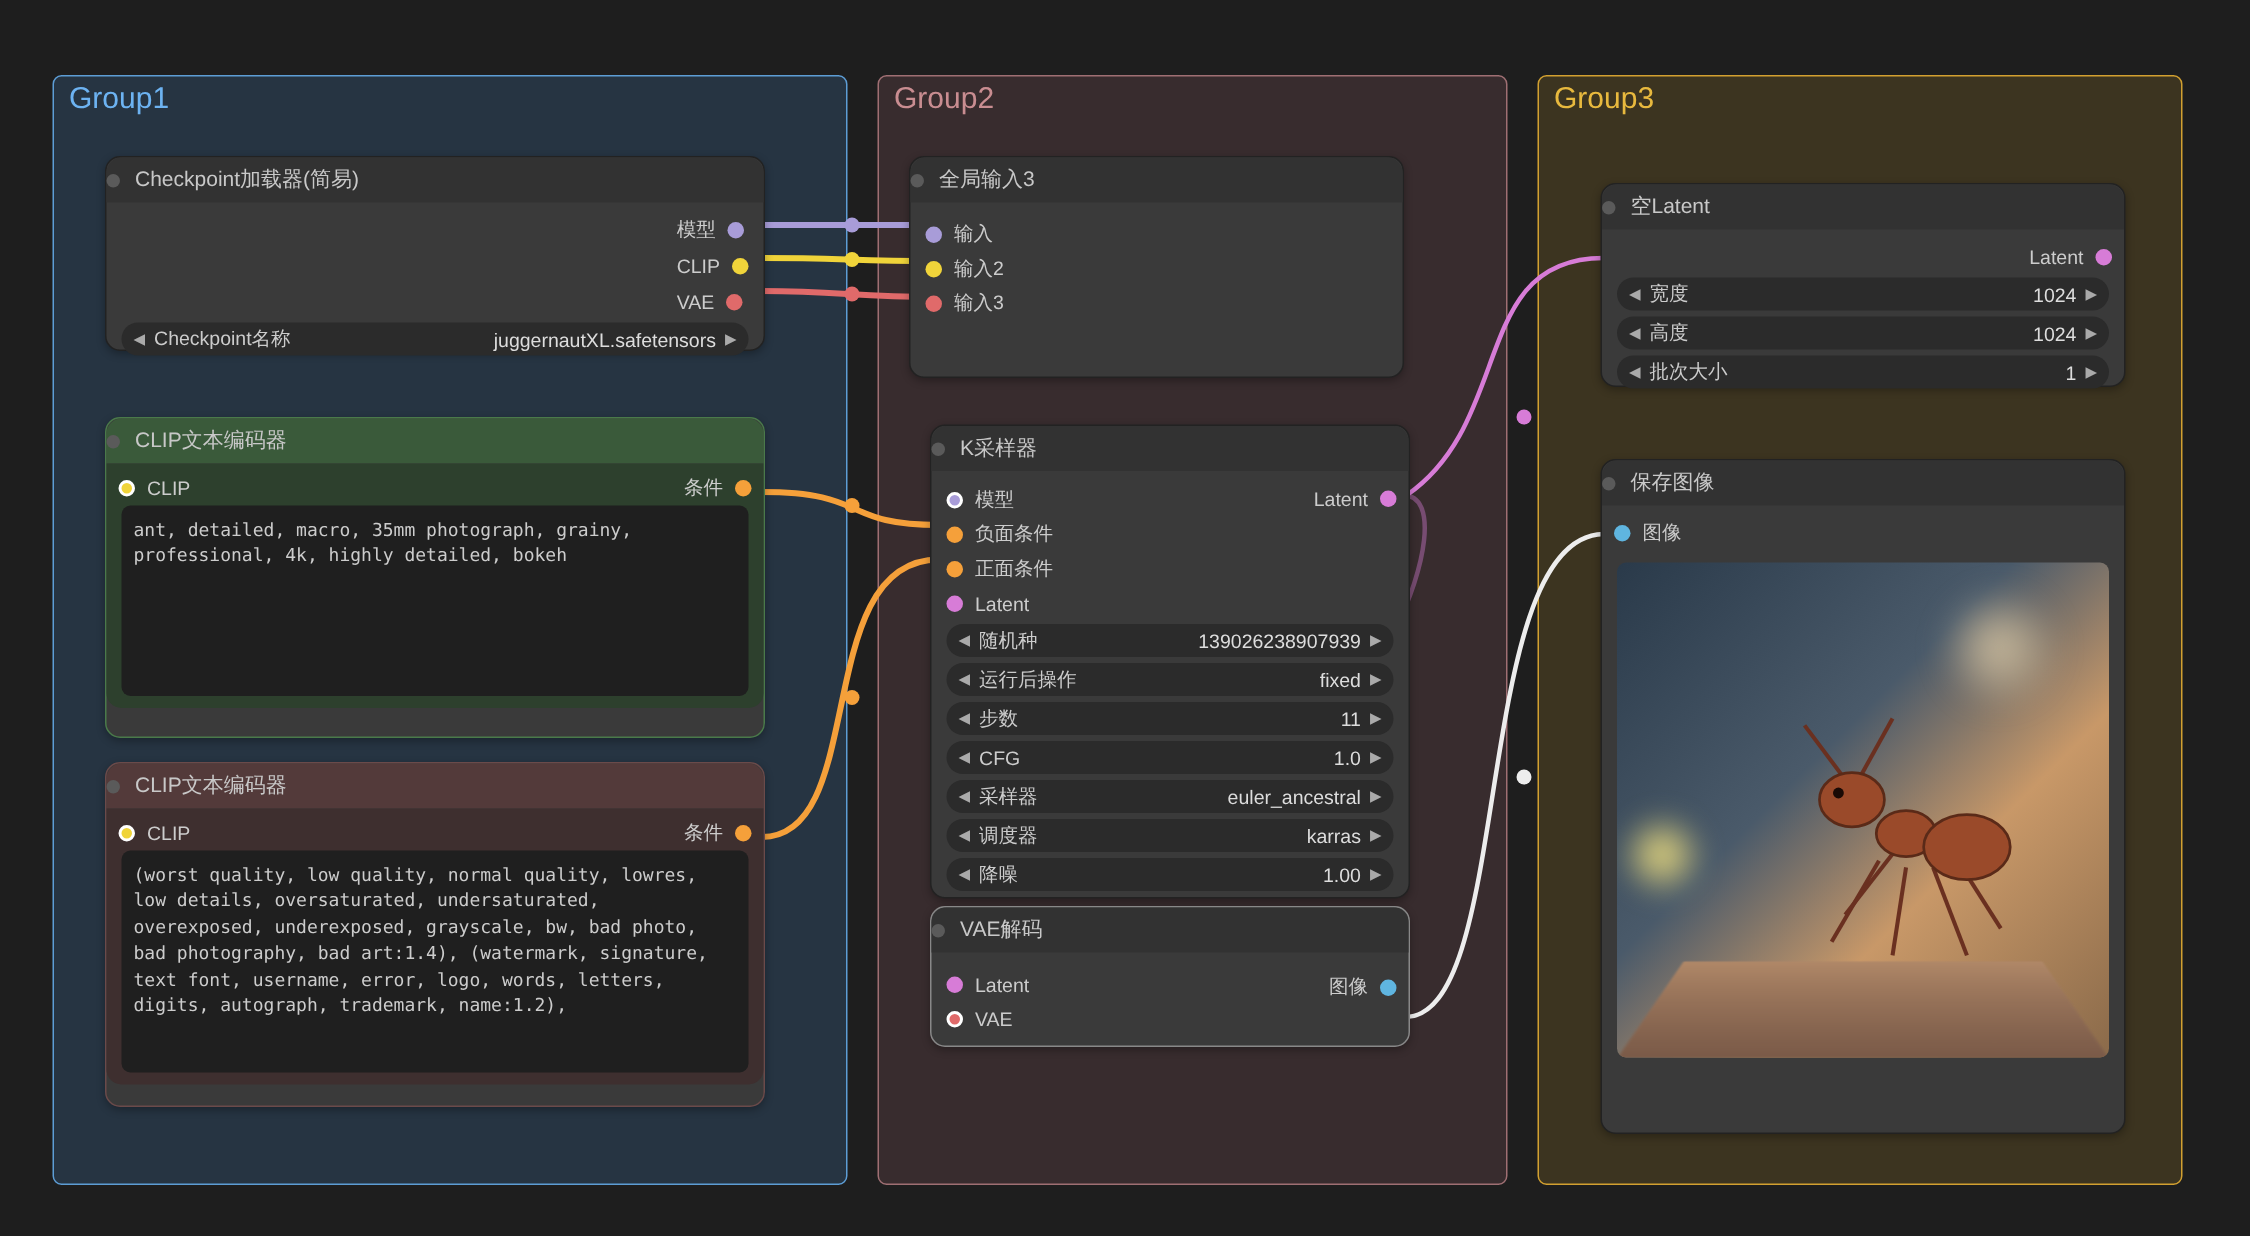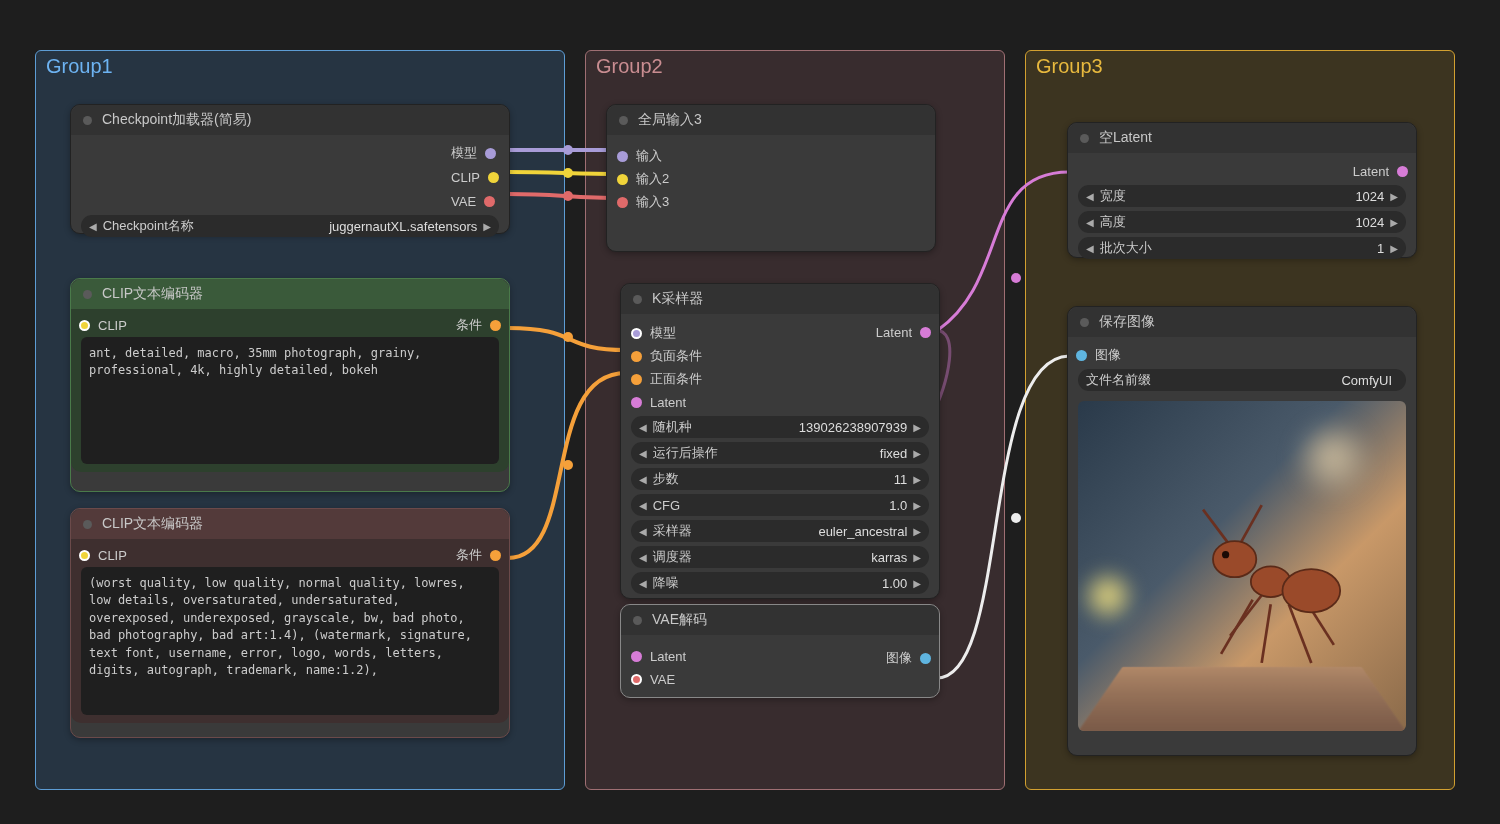--- a/index.html
+++ b/index.html
@@ -7,21 +7,21 @@
   svg.links{position:absolute;inset:0;width:1500px;height:824px;pointer-events:none;z-index:3}
   .group{position:absolute;border:1px solid;border-radius:6px}
   .group .gtitle{position:absolute;left:10px;top:4px;font-size:20px;font-weight:400}
   .group1{left:35px;top:50px;width:530px;height:740px;background:rgba(60,110,160,.28);border-color:#5d9dd5}
   .group1 .gtitle{color:#6db3f2}
   .group2{left:585px;top:50px;width:420px;height:740px;background:rgba(120,80,85,.3);border-color:#9f6f73}
   .group2 .gtitle{color:#c98d91}
   .group3{left:1025px;top:50px;width:430px;height:740px;background:rgba(170,130,40,.22);border-color:#d2a030}
   .group3 .gtitle{color:#e8b93e}
   .node{position:absolute;background:#3a3a3a;border:1px solid #222;border-radius:10px;z-index:4;box-shadow:0 2px 6px rgba(0,0,0,.3)}
-  .node .title{display:flex;align-items:center;height:30px;padding:0 12px;background:#323232;border-top-left-radius:10px;border-top-right-radius:10px;color:#c8c8c8;font-size:14px}
+  .node .title{display:flex;align-items:center;height:30px;padding:0 0;background:#323232;border-top-left-radius:10px;border-top-right-radius:10px;color:#c8c8c8;font-size:14px}
   .node .title .tdot{width:9px;height:9px;border-radius:50%;background:#5a5a5a;margin-right:10px}
   .node .body{padding:8px 10px;position:relative}
   .n1{left:70px;top:104px;width:440px;height:130px}
   .n2{left:70px;top:278px;width:440px;height:214px}
   .n3{left:70px;top:508px;width:440px;height:230px}
   .n4{left:606px;top:104px;width:330px;height:148px}
   .n5{left:620px;top:283px;width:320px;height:316px}
   .n6{left:620px;top:604px;width:320px;height:94px}
   .n7{left:1067px;top:122px;width:350px;height:136px}
   .n8{left:1067px;top:306px;width:350px;height:450px}
@@ -317,24 +317,20 @@
 <div class="node n8">
   <div class="title">
       <span class="tdot"></span>
       <span>保存图像</span>
     </div>
   <div class="body">
     <div class="port in">
         <span class="dot c-image"></span>
         <span>图像</span>
       </div>
-    <div class="widget">
-        <span class="wlabel" style="margin-left:0">文件名前缀</span>
-        <span class="wval">ComfyUI</span>
-      </div>
     <div class="preview">
       <div class="blob2"></div>
         <div class="blob1"></div>
         <div class="ground"></div>
       <svg class="ant" viewBox="0 0 200 200">
         <g stroke="#6a3020" stroke-width="3" fill="none">
           <path d="M60 50 L30 10"></path>
             <path d="M70 50 L95 5"></path>
           <path d="M85 110 L50 170"></path>
             <path d="M105 115 L95 180"></path>

